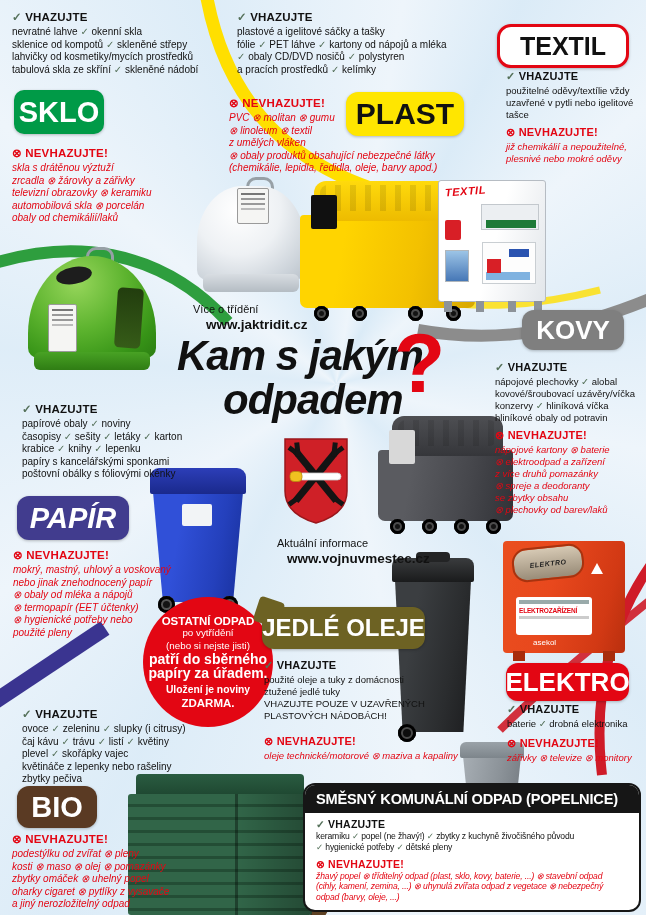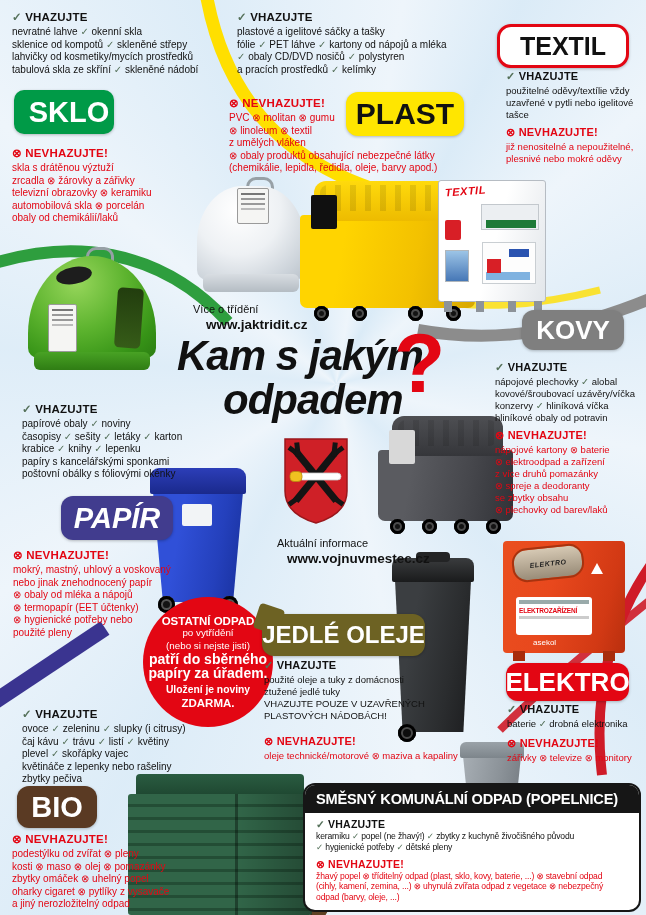--- a/index.html
+++ b/index.html
@@ -15,35 +15,35 @@
       rgba(255,255,255,0) 360deg);
   }
   .abs{position:absolute;}
   #swooshes{position:absolute;left:0;top:0;z-index:0;pointer-events:none;}
   
   .tblock{position:absolute;z-index:3;}
   .hdr{font-weight:bold;font-size:11.5px;letter-spacing:.2px;margin-bottom:2px;white-space:nowrap;}
   .hdr.v{color:#111;}
   .hdr.n{color:#e30613;}
   .line{font-size:10px;line-height:12.6px;white-space:nowrap;color:#111;}
-  .red .line{color:#e30613;}
+  .red .line{color:#e30613;font-style:italic;}
   .sm .line{font-size:9.5px;line-height:12px;}
   .sm .hdr{font-size:11px;}
   .ck{color:#55715a;}
   .cx{color:inherit;}
   .hdr.n .cx{color:#e30613;}
   
   .badge{position:absolute;z-index:4;display:flex;align-items:center;justify-content:center;
          font-weight:bold;color:#fff;border-radius:12px;box-shadow:0 1px 3px rgba(0,0,0,.25);}
   #badge-sklo{left:14px;top:90px;width:90px;height:44px;font-size:29px;border-radius:10px;}
   #badge-plast{left:346px;top:92px;width:118px;height:44px;font-size:30px;color:#111;}
   #badge-textil{left:497px;top:24px;width:126px;height:38px;font-size:25px;color:#111;background:#fff;border:3px solid #e30613;border-radius:14px;}
   #badge-kovy{left:522px;top:310px;width:102px;height:40px;font-size:26px;}
   #badge-papir{left:17px;top:496px;width:112px;height:44px;font-size:29px;font-style:italic;}
-  #badge-oleje{left:262px;top:607px;width:163px;height:42px;font-size:24px;border-radius:14px 12px 12px 12px;margin-top:7px;}
+  #badge-oleje{left:262px;top:607px;width:163px;height:42px;font-size:24px;border-radius:14px 12px 12px 12px;}
   #badge-oleje::before{content:"";position:absolute;left:-6px;top:-8px;width:26px;height:26px;background:inherit;transform:rotate(18deg);border-radius:4px;z-index:-1;}
   #badge-elektro{left:506px;top:663px;width:123px;height:38px;font-size:26px;}
   #badge-bio{left:17px;top:786px;width:80px;height:42px;font-size:29px;}
   
   #jaktridit-label{left:193px;top:303px;font-size:11px;z-index:3;}
   #jaktridit-url{left:206px;top:317px;font-size:13.5px;font-weight:bold;z-index:3;}
   #title1{left:177px;top:334px;font-size:42px;font-style:italic;font-weight:bold;letter-spacing:-1px;z-index:3;line-height:44px;}
   #title2{left:223px;top:378px;font-size:42px;font-style:italic;font-weight:bold;letter-spacing:-1px;z-index:3;line-height:44px;}
   #qmark{left:394px;top:318px;font-size:84px;font-weight:bold;color:#e30613;z-index:3;line-height:90px;}
   #info-label{left:277px;top:537px;font-size:11px;z-index:3;}
@@ -263,21 +263,21 @@
 
   <div class="tblock" style="left:12px;top:10px;">
     <div class="hdr v"><span class="ck">✓</span> VHAZUJTE</div>
     <div>
         <div class="line">nevratné lahve <span class="ck">✓</span> okenní skla</div>
         <div class="line">sklenice od kompotů <span class="ck">✓</span> skleněné střepy</div>
         <div class="line">lahvičky od kosmetiky/mycích prostředků</div>
         <div class="line">tabulová skla ze skříní <span class="ck">✓</span> skleněné nádobí</div>
       </div>
   </div>
-  <div class="badge" id="badge-sklo" style="background: rgb(0, 154, 71); padding-left: 10px;">SKLO</div>
+  <div class="badge" id="badge-sklo" style="background: rgb(0, 154, 71);">SKLO</div>
   <div class="tblock red" style="left:12px;top:146px;">
     <div class="hdr n"><span class="cx">⊗</span> NEVHAZUJTE!</div>
     <div>
         <div class="line">skla s drátěnou výztuží</div>
         <div class="line">zrcadla <span class="cx">⊗</span> žárovky a zářivky</div>
         <div class="line">televizní obrazovky <span class="cx">⊗</span> keramiku</div>
         <div class="line">automobilová skla <span class="cx">⊗</span> porcelán</div>
         <div class="line">obaly od chemikálií/laků</div>
       </div>
   </div>
@@ -308,21 +308,21 @@
     <div class="hdr v"><span class="ck">✓</span> VHAZUJTE</div>
     <div>
         <div class="line">použitelné oděvy/textílie vždy</div>
         <div class="line">uzavřené v pytli nebo igelitové</div>
         <div class="line">tašce</div>
       </div>
   </div>
   <div class="tblock sm red" style="left:506px;top:126px;">
     <div class="hdr n"><span class="cx">⊗</span> NEVHAZUJTE!</div>
     <div>
-        <div class="line">již nenositelné a nepoužitelné,</div>
+        <div class="line">již chemikálií a nepoužitelné,</div>
         <div class="line">plesnivé nebo mokré oděvy</div>
       </div>
   </div>
 
   <div class="abs" id="jaktridit-label">Více o třídění</div>
   <div class="abs" id="jaktridit-url">www.jaktridit.cz</div>
   <div class="abs" id="title1">Kam s jakým</div>
   <div class="abs" id="title2">odpadem</div>
   <div class="abs" id="qmark">?</div>
 
@@ -374,21 +374,21 @@
   <div class="tblock" style="left:22px;top:402px;">
     <div class="hdr v"><span class="ck">✓</span> VHAZUJTE</div>
     <div>
         <div class="line">papírové obaly <span class="ck">✓</span> noviny</div>
         <div class="line">časopisy <span class="ck">✓</span> sešity <span class="ck">✓</span> letáky <span class="ck">✓</span> karton</div>
         <div class="line">krabice <span class="ck">✓</span> knihy <span class="ck">✓</span> lepenku</div>
         <div class="line">papíry s kancelářskými sponkami</div>
         <div class="line">poštovní obálky s fóliovými okénky</div>
       </div>
   </div>
-  <div class="badge" id="badge-papir" style="background: rgb(65, 60, 142); margin-left: 44px;">PAPÍR</div>
+  <div class="badge" id="badge-papir" style="background: rgb(65, 60, 142);">PAPÍR</div>
   <div class="tblock red" style="left:13px;top:548px;">
     <div class="hdr n"><span class="cx">⊗</span> NEVHAZUJTE!</div>
     <div>
         <div class="line">mokrý, mastný, uhlový a voskovaný</div>
         <div class="line">nebo jinak znehodnocený papír</div>
         <div class="line"><span class="cx">⊗</span> obaly od mléka a nápojů</div>
         <div class="line"><span class="cx">⊗</span> termopapír (EET účtenky)</div>
         <div class="line"><span class="cx">⊗</span> hygienické potřeby nebo</div>
         <div class="line">použité pleny</div>
       </div>

